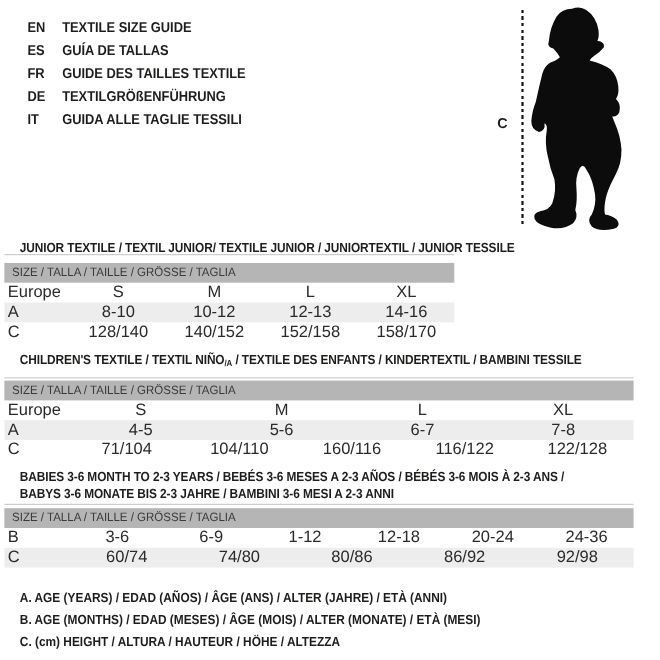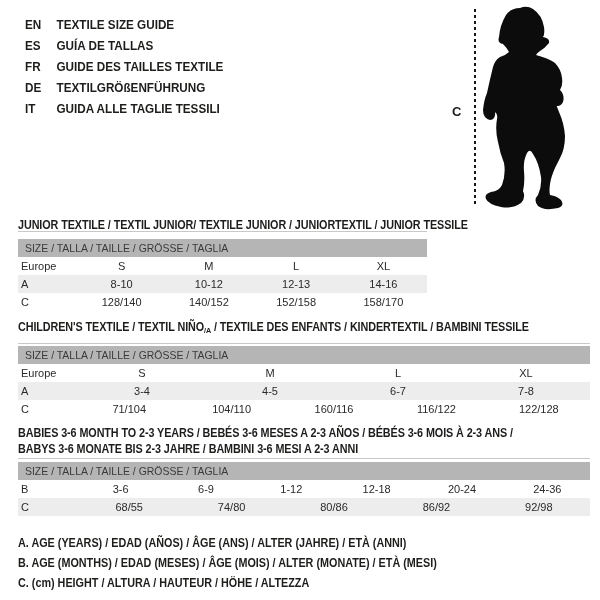--- a/index.html
+++ b/index.html
@@ -22,28 +22,28 @@
     background:repeating-linear-gradient(to bottom,#161616 0 3px,transparent 3px 6px);
   }
   .c-label{left:452px;top:104px;font-weight:bold;font-size:13px;}
   .silhouette{left:480px;top:5px;}
 
   
   .heading{font-weight:bold;font-size:12px;letter-spacing:-0.1px;line-height:16px;}
   .heading .sub{font-size:8px;vertical-align:-2px;}
 
   
-  .tbl{left:18px;}
+  .tbl{left:4px;}
   .rule{height:1px;background:var(--rule,#c8c8c8);width:100%;}
   .bar{
     height:18px;background:var(--table-header-bar,#b5b5b5);
     color:#3a3a3a;font-size:11px;line-height:18px;padding-left:7px;box-sizing:border-box;
   }
   .bar span{display:inline-block;transform:scaleX(0.95);transform-origin:0 50%;white-space:nowrap;}
-  .trow{display:flex;height:18px;line-height:18px;font-size:11px;color:#2a2a2a;}
+  .trow{display:flex;height:18px;line-height:18px;font-size:15px;color:#2a2a2a;}
   .trow .lbl{flex:0 0 60px;width:60px;padding-left:3px;box-sizing:border-box;text-align:left;}
   .trow .val{flex:1;text-align:center;}
   .shaded{background:var(--shaded-row,#ededed);}
 
   .tbl-junior{top:231px;width:409px;}
   .tbl-junior .bar{margin-top:7px;}
   .tbl-children{top:343px;width:572px;}
   .tbl-children .bar{margin-top:2px;}
   .tbl-babies{top:458px;width:572px;}
   .tbl-babies .bar{margin-top:3px;}
@@ -132,22 +132,22 @@
   <div class="bar"><span>SIZE / TALLA / TAILLE / GRÖSSE / TAGLIA</span></div>
   <div class="trow">
     <span class="lbl">Europe</span>
     <span class="val">S</span>
     <span class="val">M</span>
     <span class="val">L</span>
     <span class="val">XL</span>
   </div>
   <div class="trow shaded">
     <span class="lbl">A</span>
-    <span class="val">3-4</span>
     <span class="val">4-5</span>
+    <span class="val">5-6</span>
     <span class="val">6-7</span>
     <span class="val">7-8</span>
   </div>
   <div class="trow">
     <span class="lbl">C</span>
     <span class="val">71/104</span>
     <span class="val">104/110</span>
     <span class="val">160/116</span>
     <span class="val">116/122</span>
     <span class="val">122/128</span>
@@ -165,21 +165,21 @@
     <span class="lbl">B</span>
     <span class="val">3-6</span>
     <span class="val">6-9</span>
     <span class="val">1-12</span>
     <span class="val">12-18</span>
     <span class="val">20-24</span>
     <span class="val">24-36</span>
   </div>
   <div class="trow shaded">
     <span class="lbl">C</span>
-    <span class="val">68/55</span>
+    <span class="val">60/74</span>
     <span class="val">74/80</span>
     <span class="val">80/86</span>
     <span class="val">86/92</span>
     <span class="val">92/98</span>
   </div>
 </div>
 
 <div class="abs footnotes cond">
   <div class="footnote">A. AGE (YEARS) / EDAD (AÑOS) / ÂGE (ANS) / ALTER (JAHRE) / ETÀ (ANNI)</div>
   <div class="footnote">B. AGE (MONTHS) / EDAD (MESES) / ÂGE (MOIS) / ALTER (MONATE) / ETÀ (MESI)</div>

